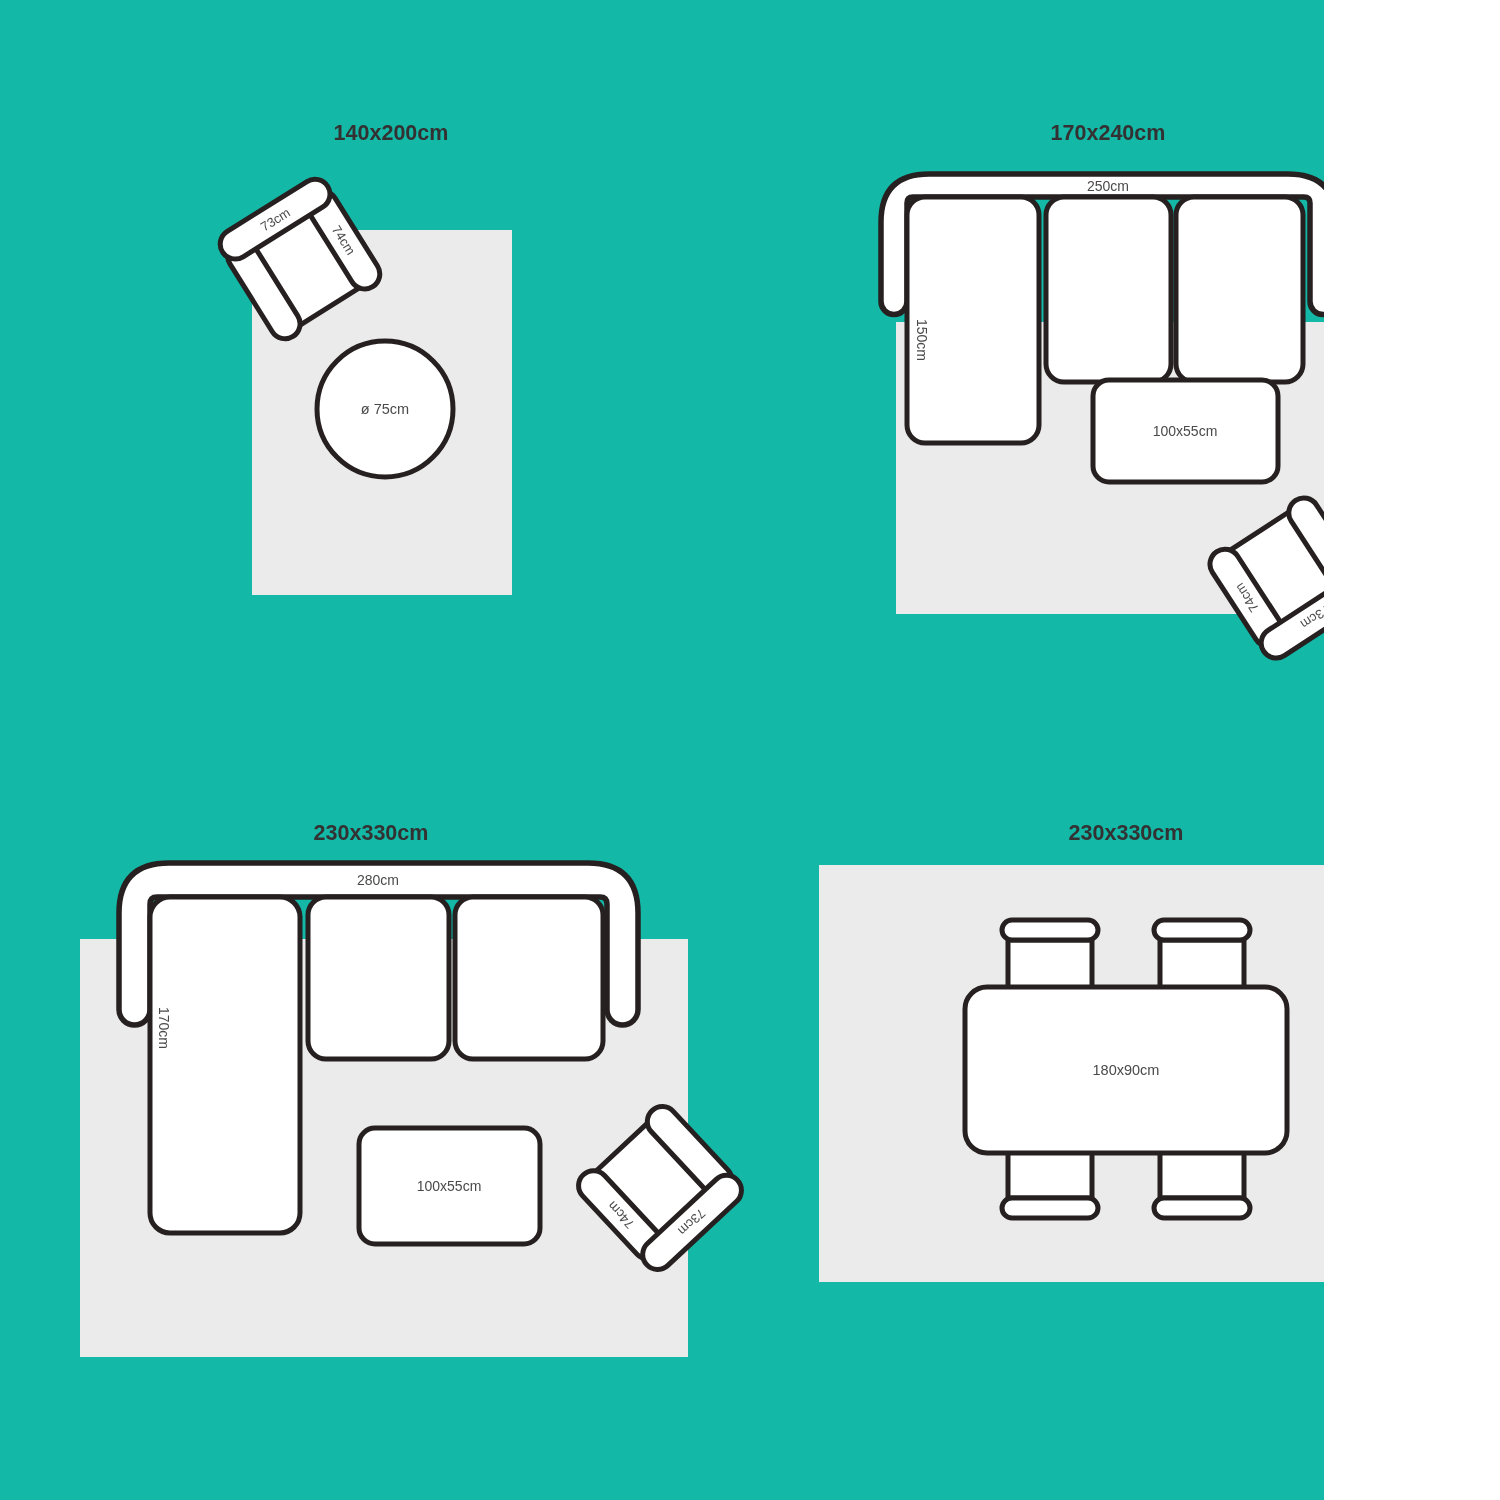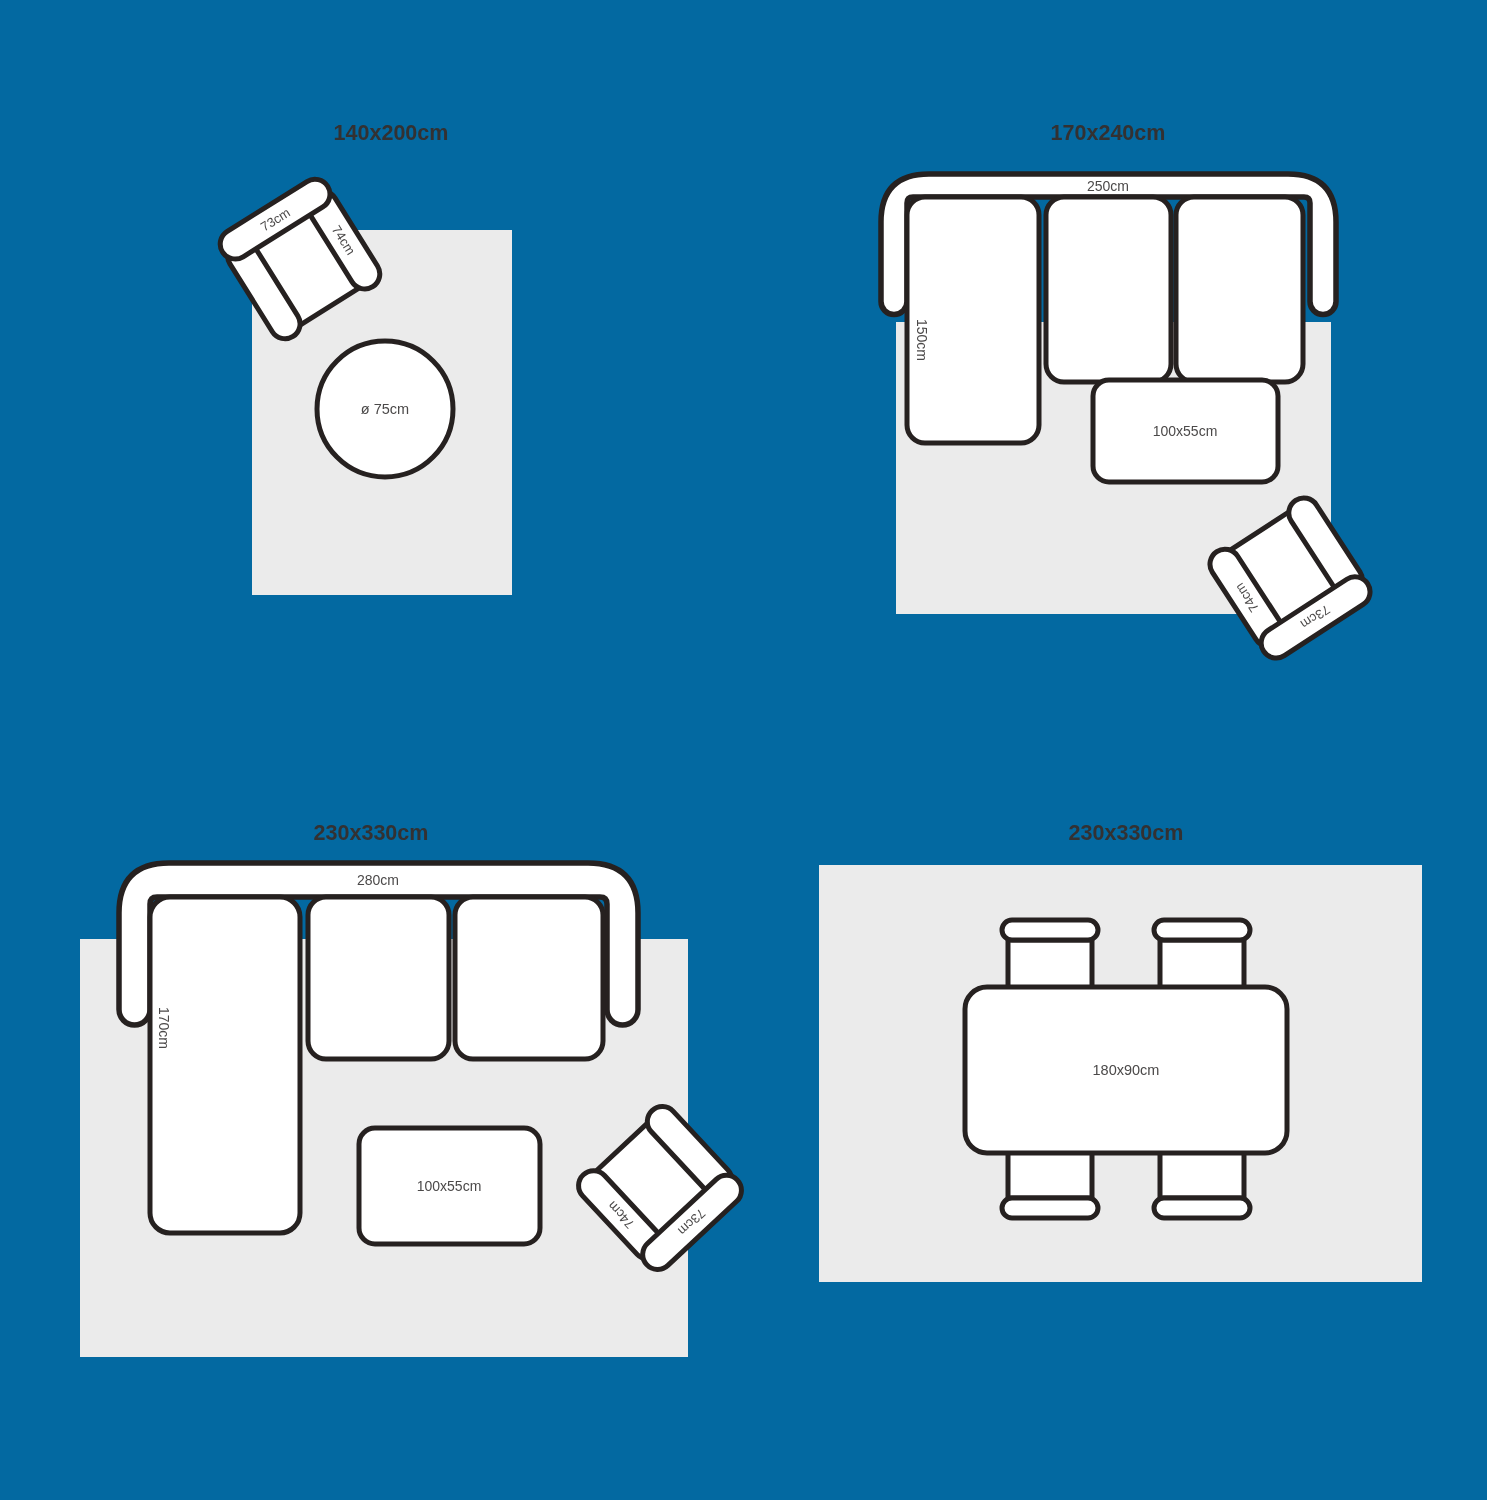--- a/index.html
+++ b/index.html
@@ -1,16 +1,16 @@
 <!DOCTYPE html>
 <html><head>
 <meta charset="utf-8">
 <style>
   html,body { margin:0; padding:0; background:#ffffff; }
-  .canvas { position:relative; width:1487px; height:1500px; background:#0369a1; overflow:hidden; }
+  .canvas { position:relative; width:1324px; height:1500px; background:#14b8a6; overflow:hidden; }
   svg { display:block; }
   .ln   { fill:#ffffff; stroke:#262120; stroke-linejoin:round; }
   .sw5  { stroke-width:5; }
   .sw55 { stroke-width:5.5; }
   .rug  { stroke:none; }
   text  { font-family:"Liberation Sans","DejaVu Sans",sans-serif; }
   .title  { font-size:21.5px; font-weight:700; fill:#333132; }
   .lbl    { font-size:14px; fill:#4b4949; }
   .lbl13  { font-size:13px; fill:#4b4949; }
   .lbl145 { font-size:14.5px; fill:#4b4949; }

